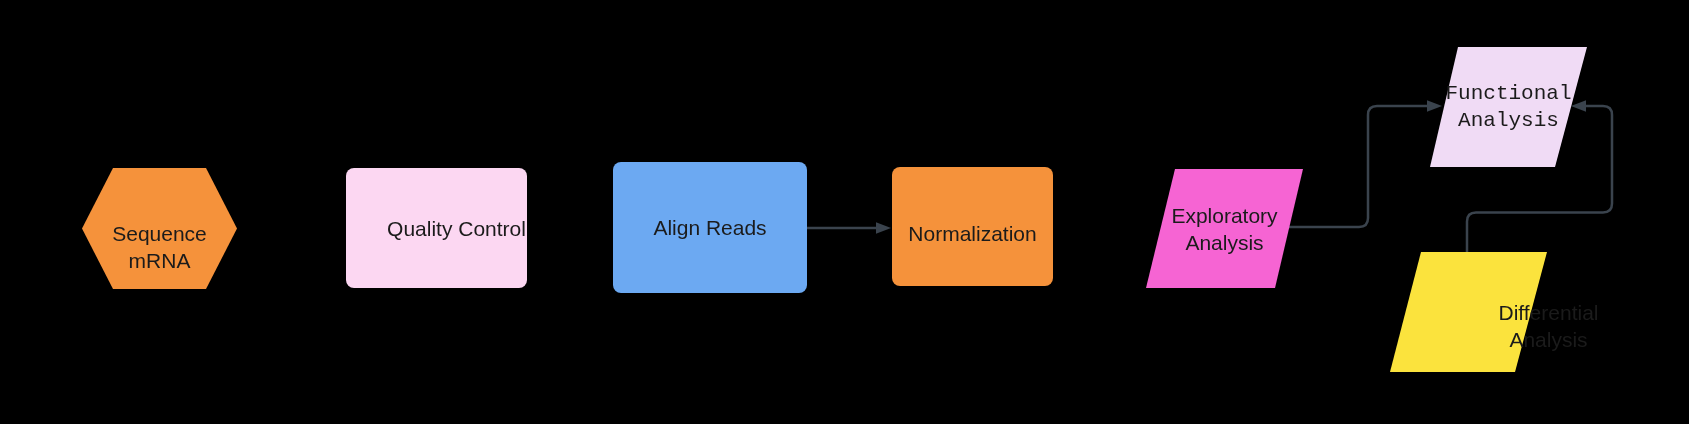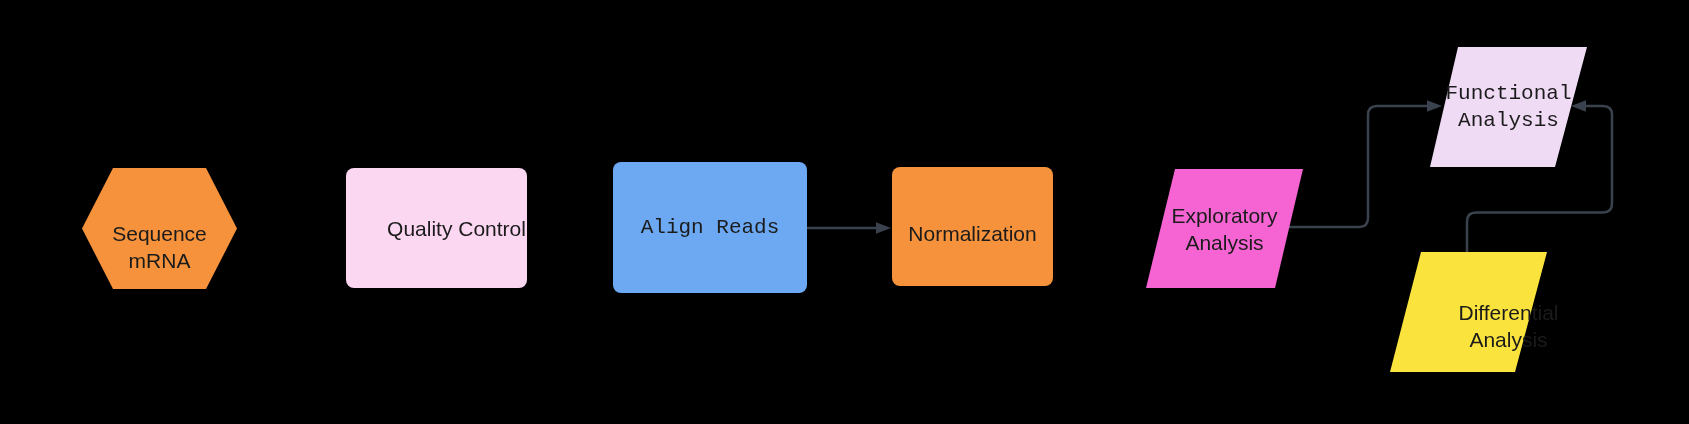--- a/index.html
+++ b/index.html
@@ -62,26 +62,26 @@
     <polygon points="1458,47 1587,47 1555,167 1430,167" fill="#F0DBF5"></polygon>
 
     <polygon points="1421,252 1547,252 1515,372 1390,372" fill="#FBE33D"></polygon>
   </svg>
 
   <div class="node-label" style="left:82px;  top:168px; width:155px; height:157px;">Sequence
 mRNA</div>
 
   <div class="node-label" style="left:346px; top:168px; width:181px; height:120px;margin-left:20px;">Quality Control</div>
 
-  <div class="node-label" style="left:613px; top:162px; width:194px; height:131px;font-family:Liberation Mono, monospace;">Align Reads</div>
+  <div class="node-label" style="left:613px; top:162px; width:194px; height:131px;">Align Reads</div>
 
   <div class="node-label" style="left:892px; top:167px; width:161px; height:132px;">Normalization</div>
 
   <div class="node-label" style="left:1146px; top:169px; width:157px; height:119px;">Exploratory
 Analysis</div>
 
   <div class="node-label" style="left:1430px; top:47px; width:157px; height:120px;font-family:Liberation Mono, monospace;">Functional
 Analysis</div>
 
-  <div class="node-label" style="left:1430px; top:252px; width:157px; height:148px;">Differential
+  <div class="node-label" style="left:1470px; top:252px; width:157px; height:148px;">Differential
 Analysis</div>
 
 </div>
 
 </body></html>

